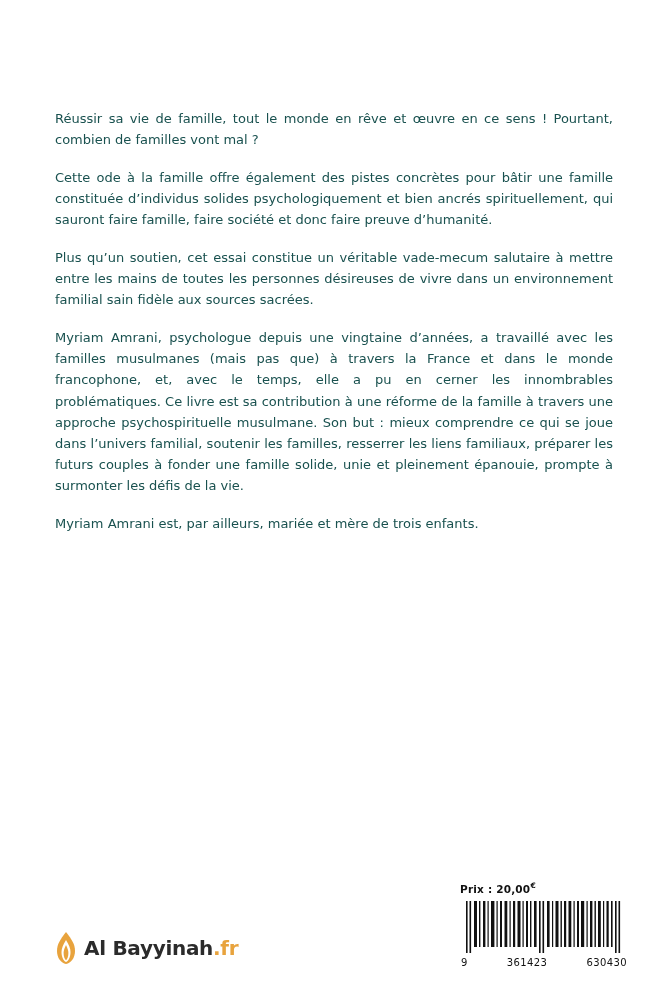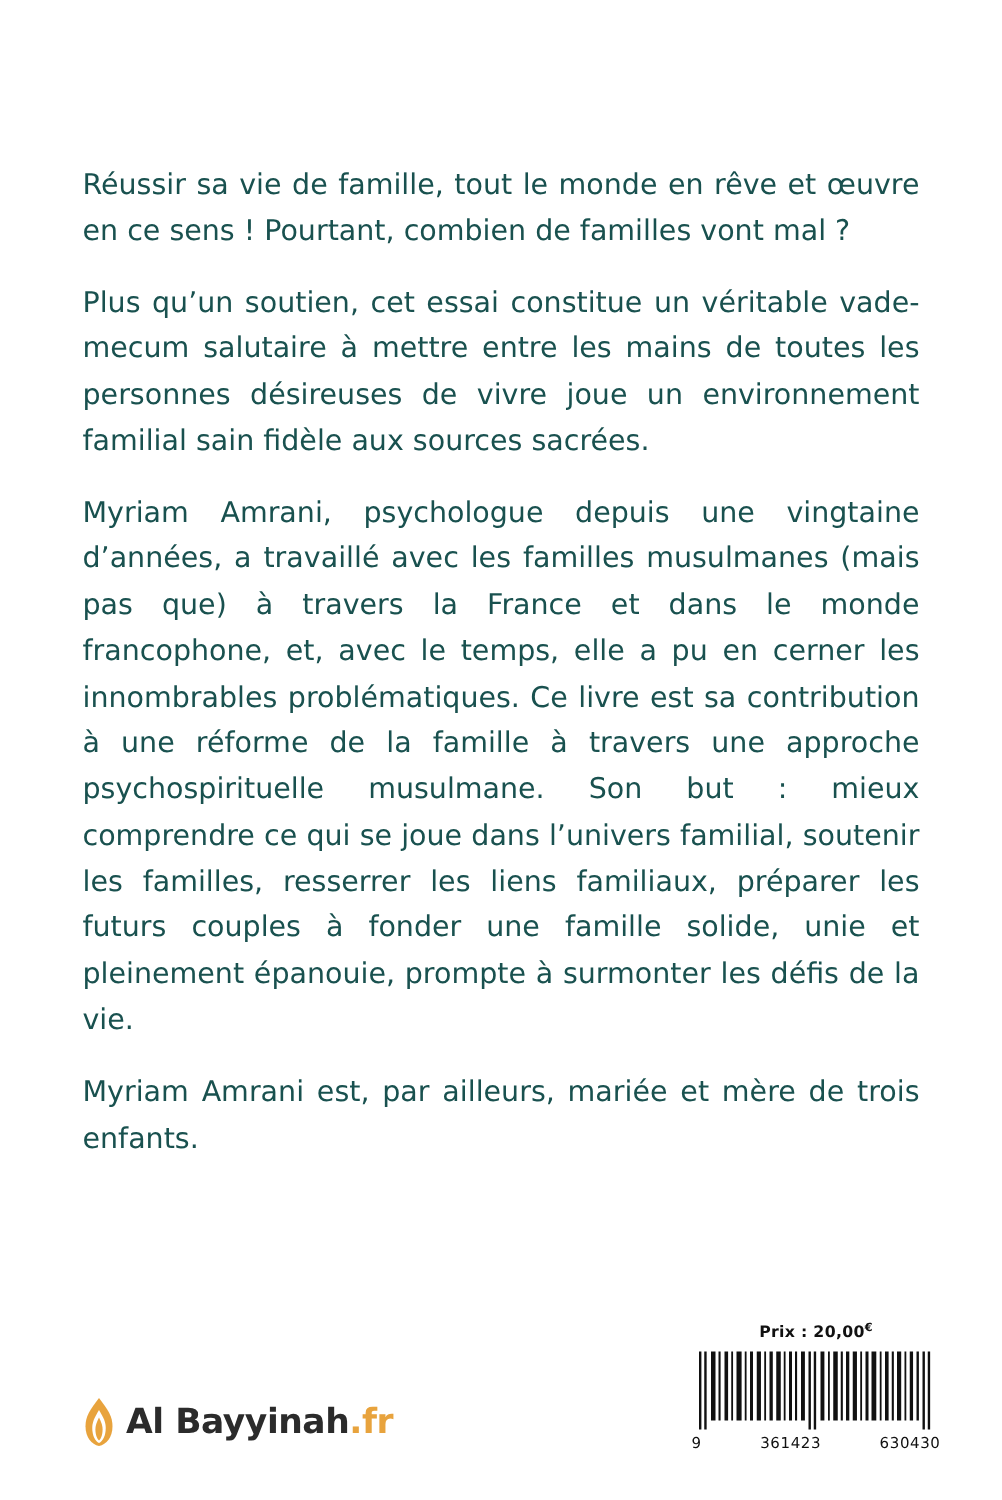--- a/index.html
+++ b/index.html
@@ -17,21 +17,21 @@
   }
   .page {
     position: absolute;
     inset: 0;
   }
   .blurb {
     position: absolute;
     left: 55px;
     top: 108px;
     width: 558px;
-    font-size: 19px;
+    font-size: 13px;
     line-height: 1.62;
     color: #19514f;
     text-align: justify;
     text-justify: inter-word;
   }
   .blurb p {
     margin: 0 0 17px 0;
     hyphens: manual;
   }
   .blurb p:last-child {
@@ -45,36 +45,36 @@
     display: flex;
     align-items: center;
     gap: 7px;
   }
   .flame {
     width: 22px;
     height: 34px;
     position: relative;
   }
   .logo-text {
-    font-size: 23px;
+    font-size: 20px;
     font-weight: bold;
     letter-spacing: -0.3px;
     color: #2b2b2b;
     font-family: "DejaVu Sans", sans-serif;
   }
   .logo-text .accent {
     color: #e8a33d;
   }
   
   .price-block {
     position: absolute;
     right: 40px;
     bottom: 32px;
     width: 168px;
-    text-align: center;
+    text-align: left;
   }
   .price-label {
     font-size: 10.5px;
     font-weight: bold;
     color: #111;
     margin-bottom: 5px;
     letter-spacing: 0.2px;
   }
   .price-label sup {
     font-size: 7.5px;
@@ -95,21 +95,22 @@
     font-family: "DejaVu Sans", sans-serif;
   }
 </style>
 </head>
 <body>
 
 <div class="page">
 
   <div class="blurb">
     <p>Réussir sa vie de famille, tout le monde en rêve et œuvre en ce sens ! Pourtant, combien de familles vont mal ?</p>
-    <p>Plus qu’un soutien, cet essai constitue un véritable vade-mecum salutaire à mettre entre les mains de toutes les personnes désireuses de vivre joue un environnement familial sain fidèle aux sources sacrées.</p>
+    <p>Cette ode à la famille offre également des pistes concrètes pour bâtir une famille constituée d’individus solides psychologiquement et bien ancrés spirituellement, qui sauront faire famille, faire société et donc faire preuve d’humanité.</p>
+    <p>Plus qu’un soutien, cet essai constitue un véritable vade-mecum salutaire à mettre entre les mains de toutes les personnes désireuses de vivre dans un environnement familial sain fidèle aux sources sacrées.</p>
     <p>Myriam Amrani, psychologue depuis une vingtaine d’années, a travaillé avec les familles musulmanes (mais pas que) à travers la France et dans le monde francophone, et, avec le temps, elle a pu en cerner les innombrables problématiques. Ce livre est sa contribution à une réforme de la famille à travers une approche psychospirituelle musulmane. Son but : mieux comprendre ce qui se joue dans l’univers familial, soutenir les familles, resserrer les liens familiaux, préparer les futurs couples à fonder une famille solide, unie et pleinement épanouie, prompte à surmonter les défis de la vie.</p>
     <p>Myriam Amrani est, par ailleurs, mariée et mère de trois enfants.</p>
   </div>
 
   <div class="logo-block">
     <span class="flame">
       <svg width="22" height="34" viewBox="0 0 22 34">
         <path d="M11 1 C 5 9, 2 13, 2 20 C 2 27, 6 32, 11 33 C 16 32, 20 27, 20 20 C 20 13, 17 9, 11 1 Z" fill="#e8a33d"></path>
         <path d="M11 9 C 8 14, 6.5 17, 6.5 21 C 6.5 26, 8.5 30, 11 31 C 13.5 30, 15.5 26, 15.5 21 C 15.5 17, 14 14, 11 9 Z" fill="#ffffff"></path>
         <path d="M11 14 C 9.3 17.5, 8.6 19.5, 8.6 22 C 8.6 25.5, 9.8 28.5, 11 29.3 C 12.2 28.5, 13.4 25.5, 13.4 22 C 13.4 19.5, 12.7 17.5, 11 14 Z" fill="#e8a33d"></path>

